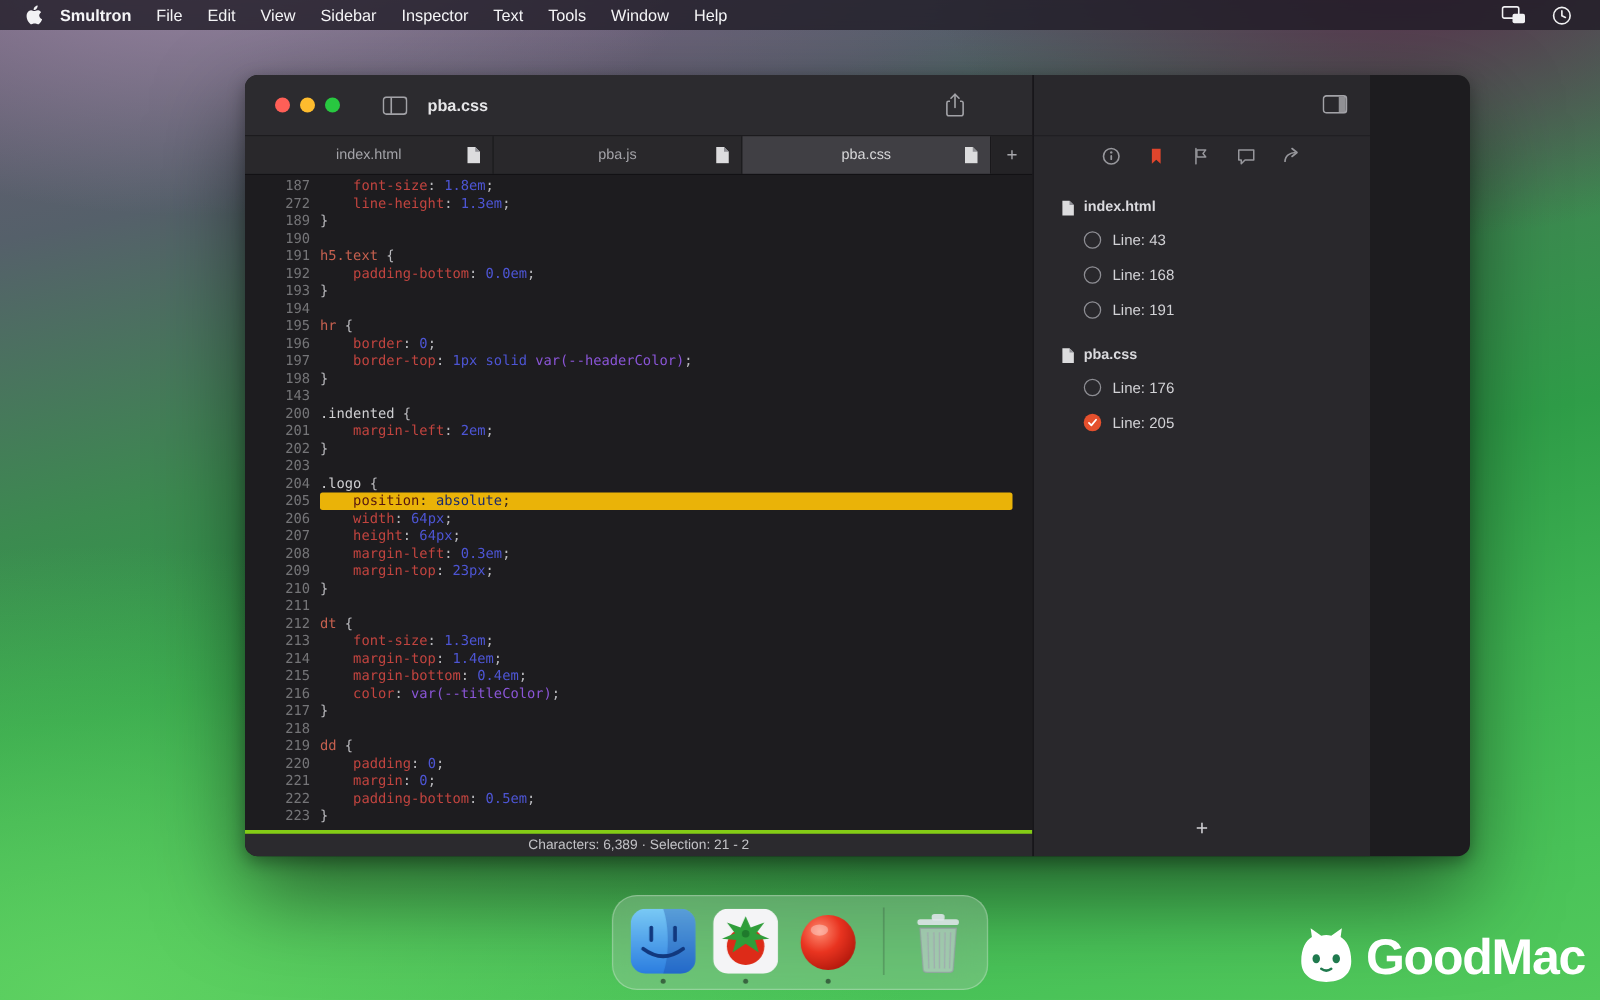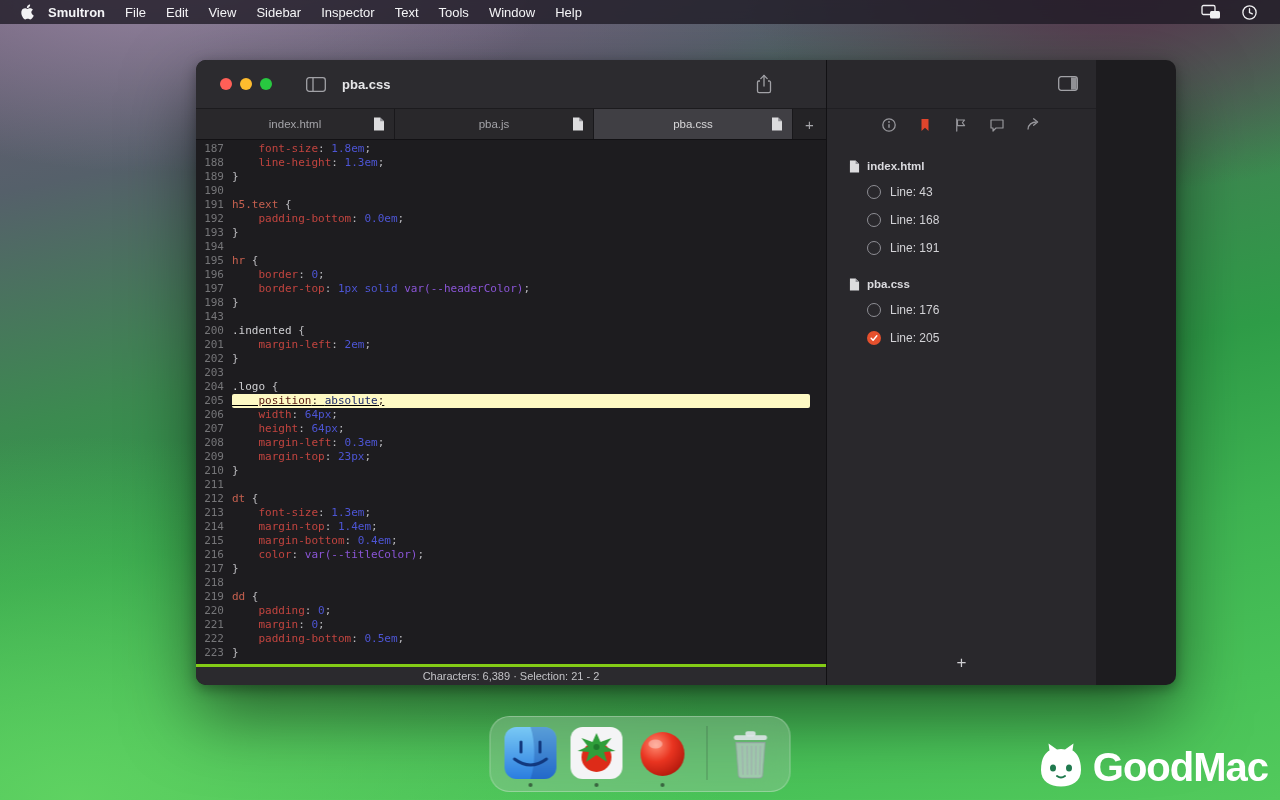--- a/index.html
+++ b/index.html
@@ -51,24 +51,24 @@
   .tabbar{ display:flex; height:32px; flex:none; background:#242326; border-top:1px solid #1c1b1e; border-bottom:1px solid #121114; }
   .tabs{ display:flex; flex:1; }
   .tab{ position:relative; flex:1; display:flex; align-items:center; justify-content:center;
         background:#29282b; border-right:1px solid #19181b; color:#a3a3a8; font-size:11.5px; cursor:default; }
   .tab.active{ background:#403f44; color:#d8d8da; }
   .tab .doc-ico{ position:absolute; right:9px; top:50%; transform:translateY(-50%); width:12px; height:14px; }
   .newtab{ flex:0 0 33px; display:flex; align-items:center; justify-content:center; color:#a8a8ac; font-size:15px; background:#242326; }
 
   .code-area{ flex:1; background:#1d1c1f; padding-top:2px; overflow:hidden;
               font-family:"DejaVu Sans Mono", monospace; font-size:11px; line-height:14px; }
-  .code-line{ display:flex; height:14px; white-space:pre; }
+  .code-line{ display:flex; height:14px; white-space:pre;padding-left:24px; }
   .line-no{ flex:0 0 36px; text-align:right; padding-right:8px; color:#757578; }
   .line-code{ flex:1; }
-  .code-line.hl .line-code{ background:#fef9c3; margin-right:16px; border-radius:2px;text-decoration:underline; }
+  .code-line.hl .line-code{ background:#eab308; margin-right:16px; border-radius:2px; }
   .tok-p{ color:#c1443f; } .tok-v{ color:#4d55d4; } .tok-fn{ color:#8a55d6; }
   .tok-s{ color:#c6604f; } .tok-c{ color:#cfcfd2; } .tok-u{ color:#b9b9bd; }
   .hl .tok-p{ color:#55160f; } .hl .tok-v{ color:#1c2a6b; } .hl .tok-u{ color:#33231c; }
 
   .statusbar{ height:21px; flex:none; background:#2b2a2e; border-top:3px solid #84cc16;
               display:flex; align-items:center; justify-content:center; color:#c2c2c6; font-size:11px; }
 
   
   .inspector-pane{ flex:0 0 270px; background:#29282c; border-left:1px solid #121114;
                    display:flex; flex-direction:column; position:relative; }
@@ -191,21 +191,21 @@
                 <path d="M1 .5h6.2L11 4.3V13.5H1z" fill="#dcdcde"></path>
                 <path d="M7.2.5v3.8H11z" fill="#8f8f95"></path>
               </svg>
             </div>
           </div>
         <div class="newtab">+</div>
       </div>
 
       <div class="code-area">
           <div class="code-line"><span class="line-no">187</span><span class="line-code"><span class="tok-p">    font-size</span><span class="tok-u">: </span><span class="tok-v">1.8em</span><span class="tok-u">;</span></span></div>
-          <div class="code-line"><span class="line-no">188</span><span class="line-code"><span class="tok-p">    line-height</span><span class="tok-u">: </span><span class="tok-v">1.3em</span><span class="tok-u">;</span></span></div>
+          <div class="code-line"><span class="line-no">272</span><span class="line-code"><span class="tok-p">    line-height</span><span class="tok-u">: </span><span class="tok-v">1.3em</span><span class="tok-u">;</span></span></div>
           <div class="code-line"><span class="line-no">189</span><span class="line-code"><span class="tok-u">}</span></span></div>
           <div class="code-line"><span class="line-no">190</span><span class="line-code"></span></div>
           <div class="code-line"><span class="line-no">191</span><span class="line-code"><span class="tok-s">h5.text</span><span class="tok-u"> {</span></span></div>
           <div class="code-line"><span class="line-no">192</span><span class="line-code"><span class="tok-p">    padding-bottom</span><span class="tok-u">: </span><span class="tok-v">0.0em</span><span class="tok-u">;</span></span></div>
           <div class="code-line"><span class="line-no">193</span><span class="line-code"><span class="tok-u">}</span></span></div>
           <div class="code-line"><span class="line-no">194</span><span class="line-code"></span></div>
           <div class="code-line"><span class="line-no">195</span><span class="line-code"><span class="tok-s">hr</span><span class="tok-u"> {</span></span></div>
           <div class="code-line"><span class="line-no">196</span><span class="line-code"><span class="tok-p">    border</span><span class="tok-u">: </span><span class="tok-v">0</span><span class="tok-u">;</span></span></div>
           <div class="code-line"><span class="line-no">197</span><span class="line-code"><span class="tok-p">    border-top</span><span class="tok-u">: </span><span class="tok-v">1px solid </span><span class="tok-fn">var(--headerColor)</span><span class="tok-u">;</span></span></div>
           <div class="code-line"><span class="line-no">198</span><span class="line-code"><span class="tok-u">}</span></span></div>

